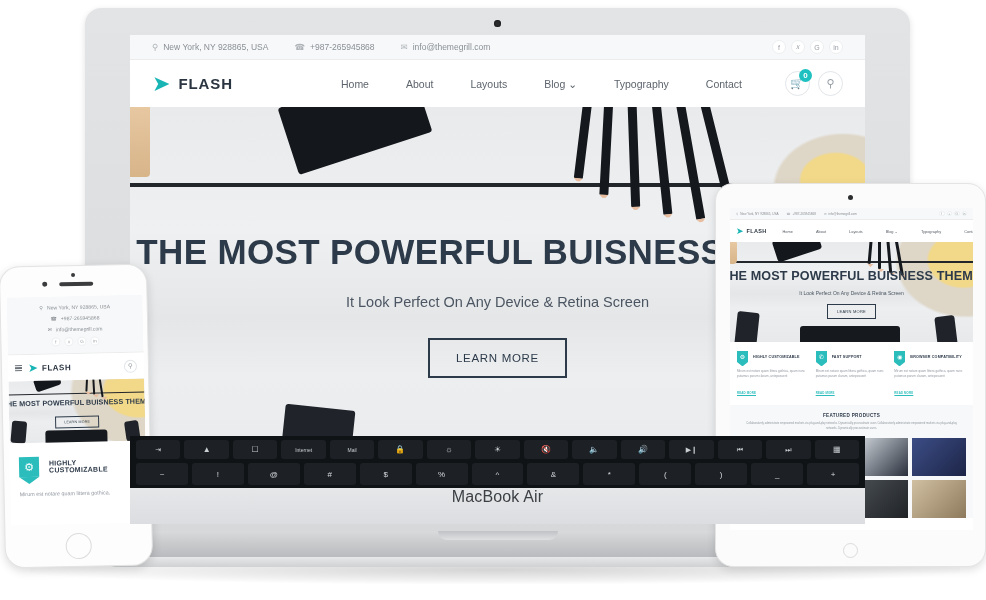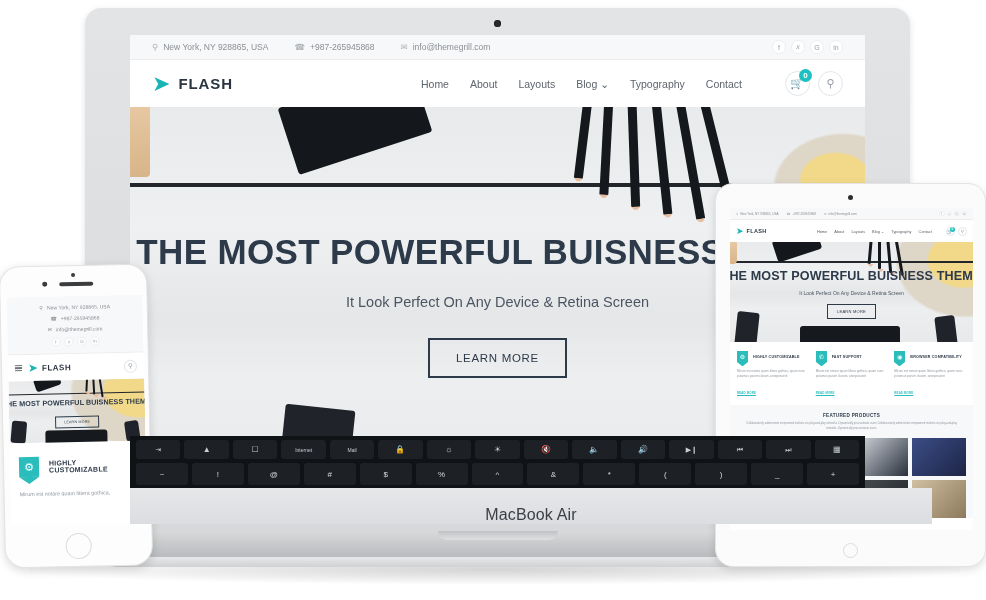--- a/index.html
+++ b/index.html
@@ -25,21 +25,21 @@
   .socials span {
     border-radius: 50%; background: #fff; color: #9aa0a6;
     display: flex; align-items: center; justify-content: center;
     border: 1px solid #eceff1;
   }
   .navbar { background: #fff; display: flex; align-items: center; }
   .logo { display: flex; align-items: center; }
   .logo .mark { color: #19b5b5; line-height: 1; }
   .logo .word { color: #2b3541; font-weight: 700; letter-spacing: .06em; }
   .menu { display: flex; align-items: center; margin-left: auto; }
-  .menu a { color: #5d646c; text-decoration: none; white-space: nowrap; }
+  .menu a { color: #5d646c; text-decoration: none; white-space: nowrap; margin-left: 16px; }
   .roundbtn {
     border: 1px solid #e2e6e9; border-radius: 50%;
     display: flex; align-items: center; justify-content: center;
     color: #98a0a7; position: relative; background: #fff;
   }
   .badge {
     position: absolute; border-radius: 50%;
     background: #1ec0c0; color: #fff; display: flex;
     align-items: center; justify-content: center; font-weight: 700;
   }
@@ -545,17 +545,17 @@
       <span style="flex:1;height:22px;background:#1d2126;border-radius:3px;color:#d6dade;font-size:8px;display:flex;align-items:center;justify-content:center">^</span>
       <span style="flex:1;height:22px;background:#1d2126;border-radius:3px;color:#d6dade;font-size:8px;display:flex;align-items:center;justify-content:center">&amp;</span>
       <span style="flex:1;height:22px;background:#1d2126;border-radius:3px;color:#d6dade;font-size:8px;display:flex;align-items:center;justify-content:center">*</span>
       <span style="flex:1;height:22px;background:#1d2126;border-radius:3px;color:#d6dade;font-size:8px;display:flex;align-items:center;justify-content:center">(</span>
       <span style="flex:1;height:22px;background:#1d2126;border-radius:3px;color:#d6dade;font-size:8px;display:flex;align-items:center;justify-content:center">)</span>
       <span style="flex:1;height:22px;background:#1d2126;border-radius:3px;color:#d6dade;font-size:8px;display:flex;align-items:center;justify-content:center">_</span>
       <span style="flex:1;height:22px;background:#1d2126;border-radius:3px;color:#d6dade;font-size:8px;display:flex;align-items:center;justify-content:center">+</span>
     </div>
   </div>
 
-  <div style="position:absolute;left:130px;top:488px;width:802px;height:36px;background:linear-gradient(180deg,#e6e7e9,#dcdde0);display:flex;align-items:flex-end;justify-content:center">
+  <div style="position:absolute;left:130px;top:488px;width:735px;height:36px;background:linear-gradient(180deg,#e6e7e9,#dcdde0);display:flex;align-items:flex-start;justify-content:center">
     <span style="font-size:16px;color:#3c4045;letter-spacing:.01em">MacBook Air</span>
   </div>
 
 </div>
 
 </body></html>

